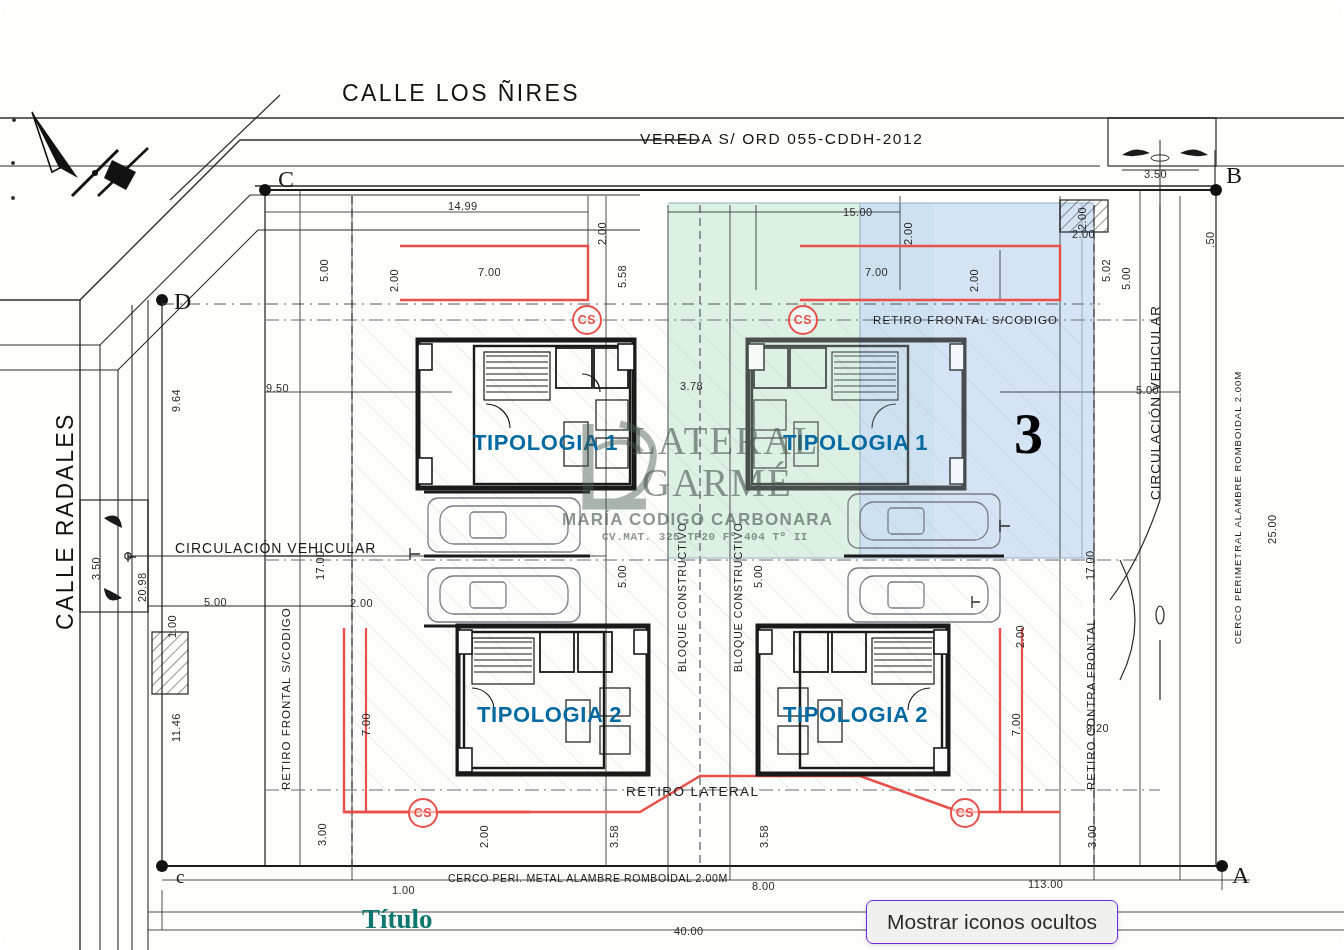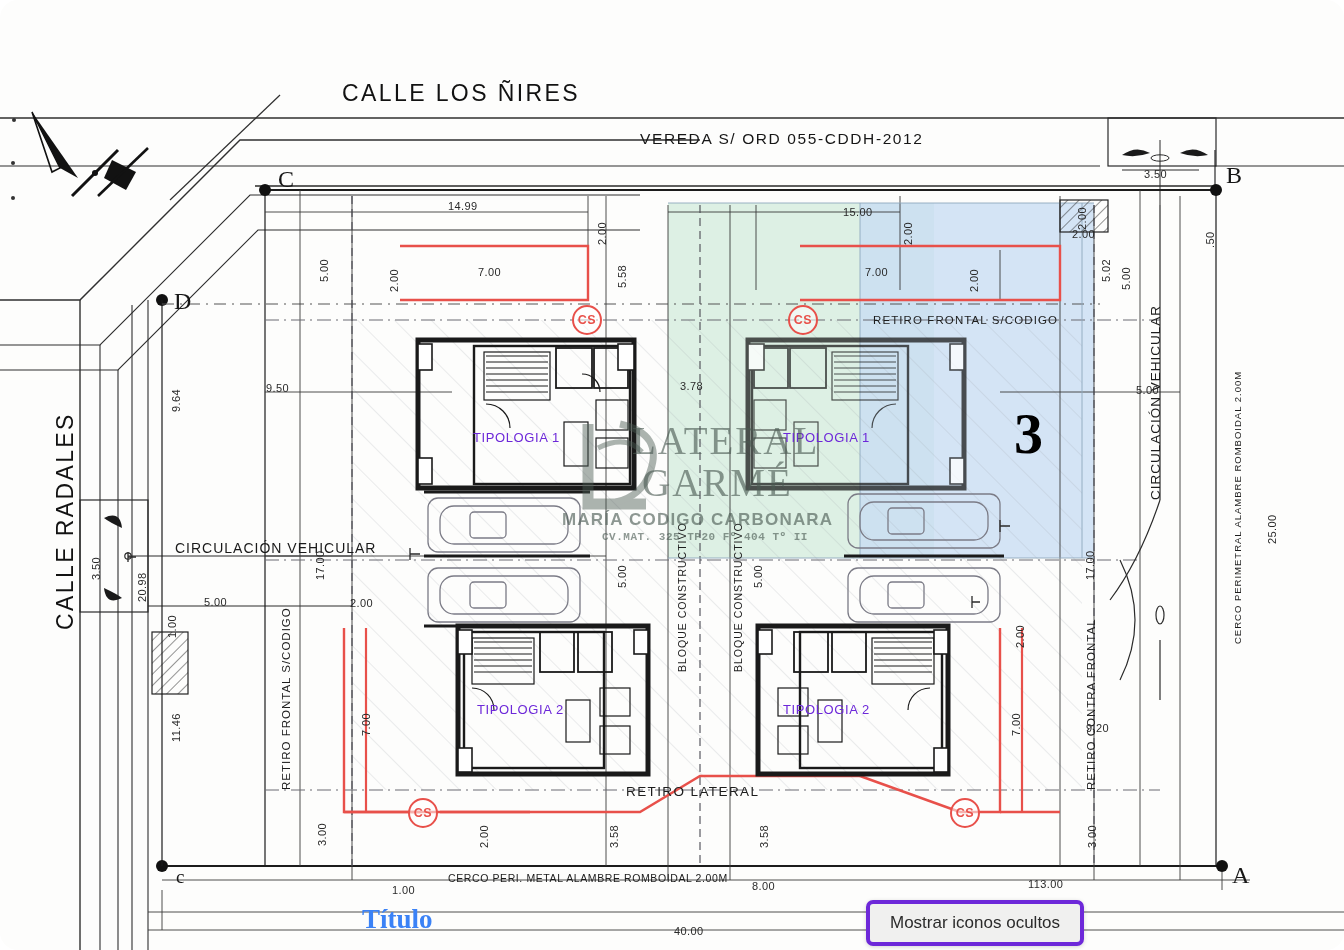--- a/index.html
+++ b/index.html
@@ -6,35 +6,35 @@
   body{width:1344px;height:950px;overflow:hidden;font-family:"Liberation Sans",sans-serif;}
   #stage{position:relative;width:1344px;height:950px;background:#fdfdfc;overflow:hidden;border-radius:18px;}
   .txt{position:absolute;white-space:nowrap;color:#1a1a1a;font-family:"Liberation Sans",sans-serif;}
   .dim{font-size:11px;letter-spacing:.4px;color:#2a2a2a;}
   .dimv{font-size:11px;letter-spacing:.4px;color:#2a2a2a;transform-origin:0 0;transform:rotate(-90deg);}
   .note{font-size:12.5px;letter-spacing:1.1px;color:#1d1d1d;font-family:"Liberation Sans",sans-serif;}
   .notev{font-size:11.5px;letter-spacing:1px;color:#1d1d1d;transform-origin:0 0;transform:rotate(-90deg);}
   .street{font-size:23px;letter-spacing:2.4px;color:#121212;font-family:"Liberation Sans",sans-serif;}
   .streetv{font-size:23px;letter-spacing:2.4px;color:#121212;transform-origin:0 0;transform:rotate(-90deg);}
   .ordnote{font-size:15.5px;letter-spacing:1.6px;color:#161616;}
-  .tipo{font-size:13px;letter-spacing:.6px;color:#6d28d9;font-weight:400;}
+  .tipo{font-size:22px;letter-spacing:.6px;color:#0369a1;font-weight:700;}
   .corner{font-size:24px;color:#161616;font-family:"Liberation Serif",serif;}
   .bignum{font-size:58px;font-family:"Liberation Serif",serif;color:#000;font-weight:700;line-height:1;}
-  .titulo{font-size:27px;font-family:"Liberation Serif",serif;font-weight:700;color:#3b82f6;}
+  .titulo{font-size:27px;font-family:"Liberation Serif",serif;font-weight:700;color:#0f766e;}
   .wm{position:absolute;color:#4a5a52;opacity:.62;white-space:nowrap;}
   .wm1{font-family:"Liberation Serif",serif;font-size:39px;letter-spacing:2px;}
   .wm2{font-family:"Liberation Sans",sans-serif;font-size:17px;font-weight:700;letter-spacing:1.2px;}
   .wm3{font-family:Liberation Mono, monospace;font-size:11px;font-weight:700;letter-spacing:.5px;}
   .csmark{position:absolute;width:26px;height:26px;border:2px solid #e8504a;border-radius:50%;
           color:#e8504a;font-size:12.5px;font-weight:700;display:flex;align-items:center;justify-content:center;
           background:rgba(255,255,255,.55);font-family:"Liberation Sans",sans-serif;letter-spacing:.5px;}
   .shade-green{position:absolute;background:#d4ecdd;opacity:.78;}
   .shade-blue{position:absolute;background:#c9ddf2;opacity:.80;}
-  .tooltip{position:absolute;background:#f0f0ef;border:4px solid #6d28d9;border-radius:7px;
-           box-shadow:0 1px 4px rgba(0,0,0,.16);color:#2b2b2b;font-size:17px;
+  .tooltip{position:absolute;background:#f0f0ef;border:1px solid #6d28d9;border-radius:7px;
+           box-shadow:0 1px 4px rgba(0,0,0,.16);color:#2b2b2b;font-size:21px;
            padding:9px 20px;font-family:"Liberation Sans",sans-serif;}
   svg{position:absolute;left:0;top:0;overflow:visible;}
 </style>
 </head>
 <body>
 
 <div id="stage">
 
   <div class="shade-green" style="left:668px;top:203px;width:266px;height:355px;"></div>
   <div class="shade-blue" style="left:860px;top:203px;width:234px;height:355px;"></div>

